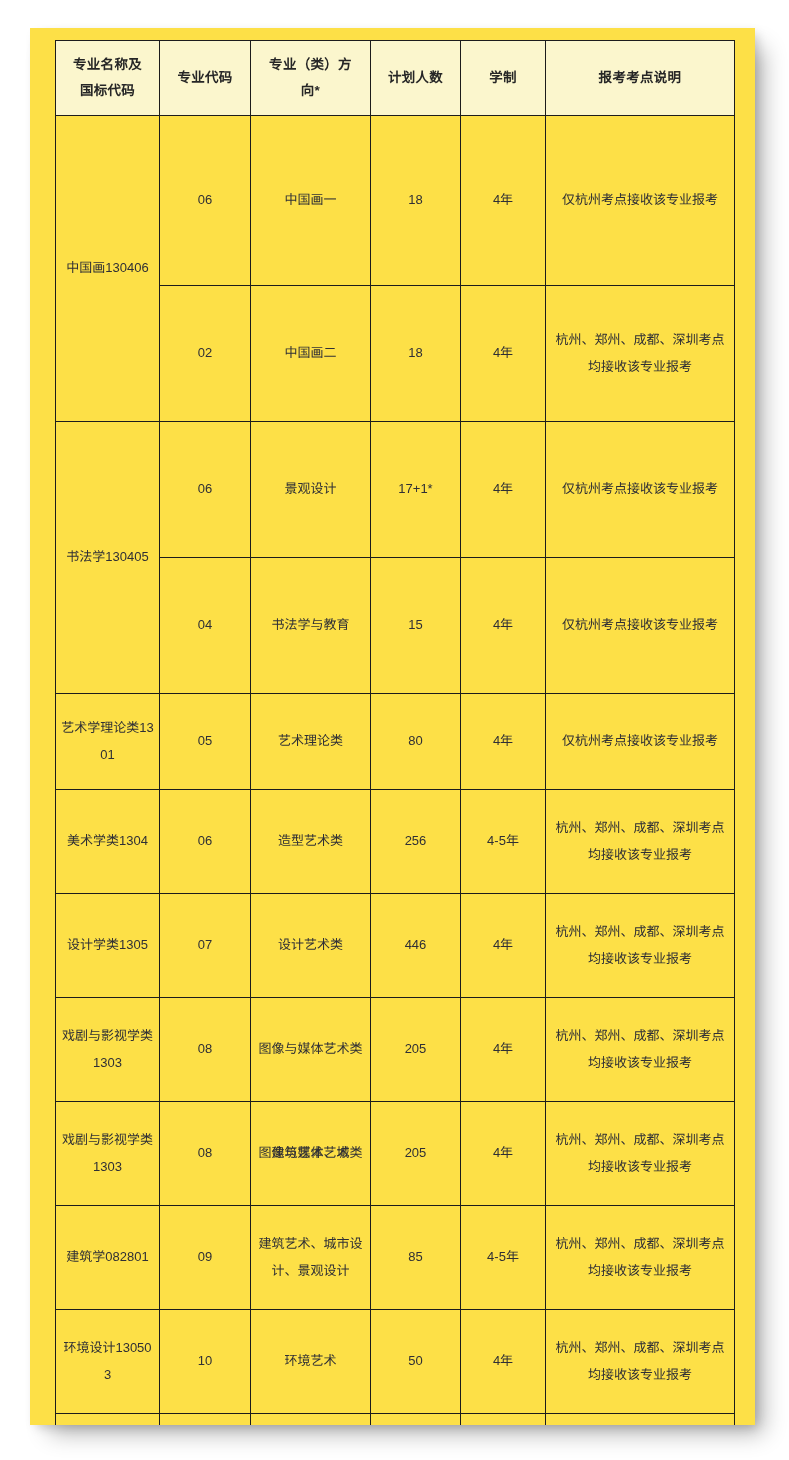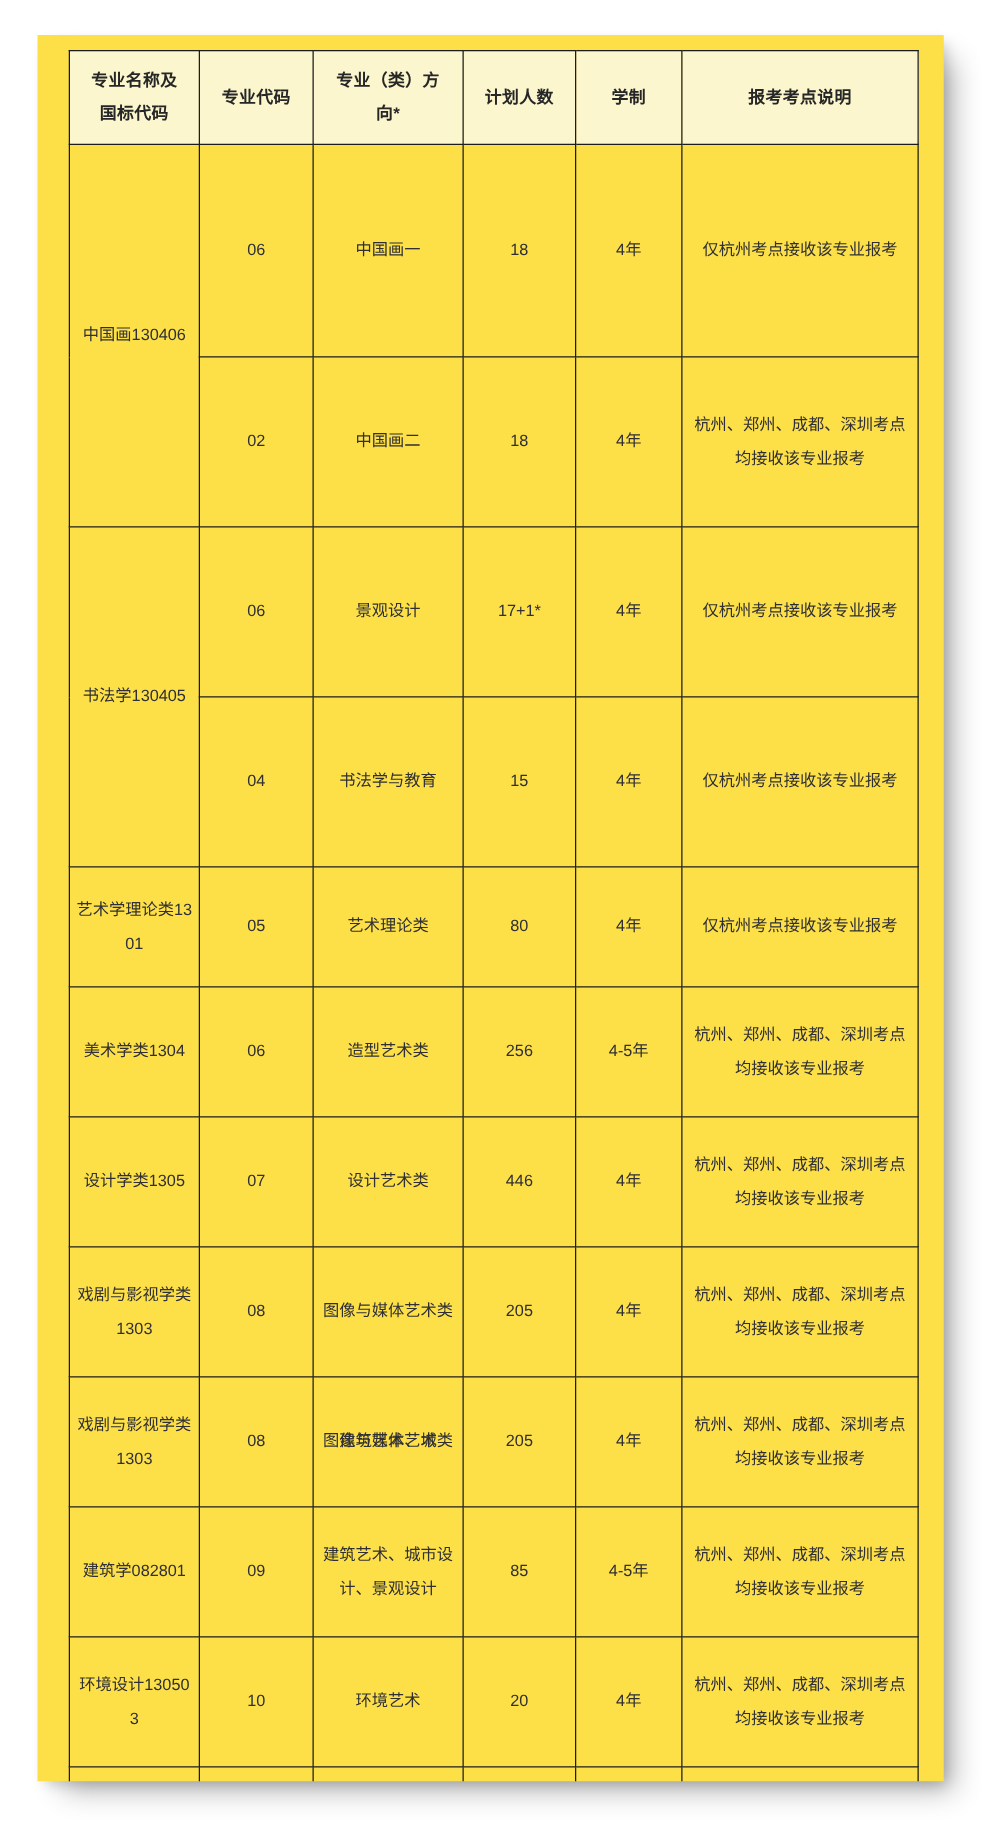--- a/index.html
+++ b/index.html
@@ -213,21 +213,21 @@
             <td>09</td>
             <td>建筑艺术、城市设计、景观设计</td>
             <td>85</td>
             <td>4-5年</td>
             <td class="note-cell">杭州、郑州、成都、深圳考点均接收该专业报考</td>
           </tr>
           <tr style="height: 104px;">
             <td>环境设计130503</td>
             <td>10</td>
             <td>环境艺术</td>
-            <td>20</td>
+            <td>50</td>
             <td>4年</td>
             <td class="note-cell">杭州、郑州、成都、深圳考点均接收该专业报考</td>
           </tr>
           <tr style="height: 104px;">
             <td>艺术与科技130509</td>
             <td>11</td>
             <td>艺术与科技</td>
             <td>325</td>
             <td>4年</td>
             <td class="note-cell">杭州、郑州、成都、深圳考点均接收该专业报考</td>

